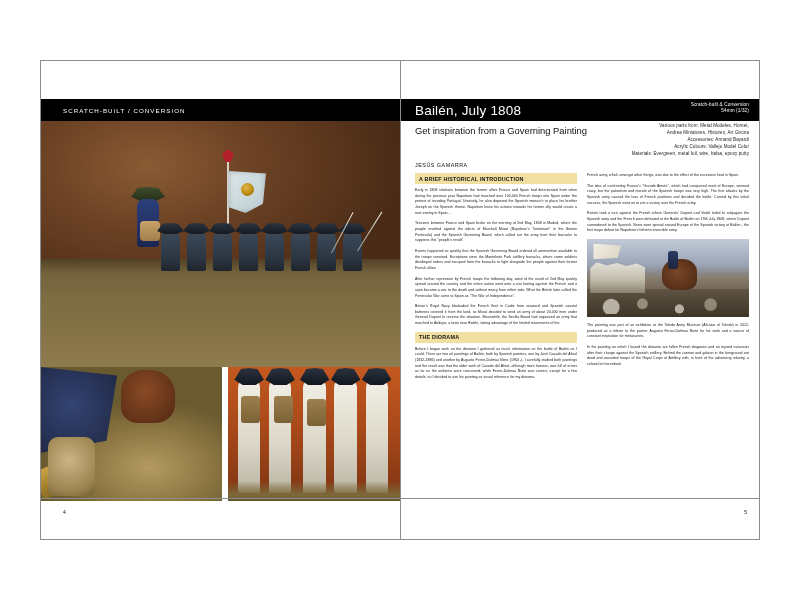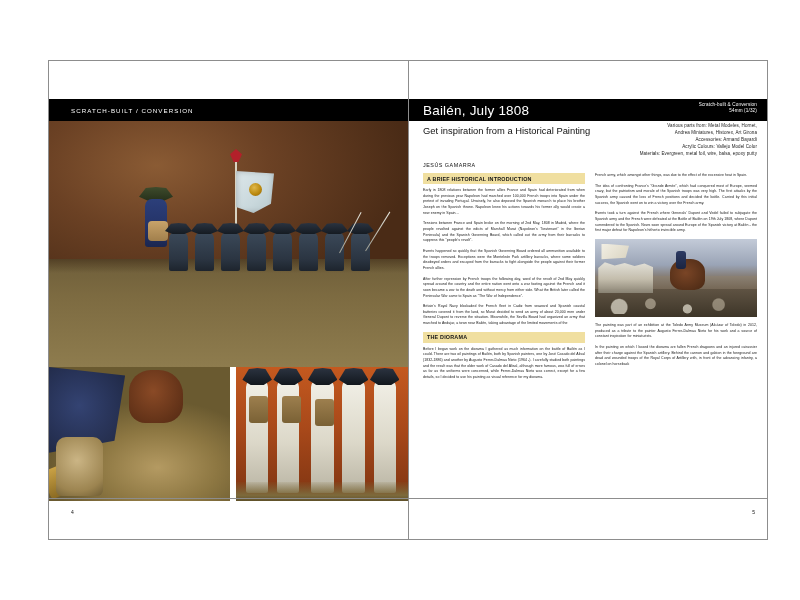--- a/index.html
+++ b/index.html
@@ -10,21 +10,21 @@
     overflow: hidden;
   }
   .canvas {
     position: relative;
     width: 800px; height: 600px;
     background: #ffffff;
   }
   
   .spread {
     position: absolute;
-    left: 48px; top: 60px;
+    left: 40px; top: 60px;
     width: 720px; height: 480px;
     background: #ffffff;
     border: 1px solid #8d8d8d;
     box-sizing: border-box;
     display: flex;
   }
   .page {
     position: relative;
     height: 100%;
     box-sizing: border-box;
@@ -350,21 +350,21 @@
     <div class="page page-right">
 
       <div class="rp-blackbar">
         <div class="rp-title">Bailén, July 1808</div>
         <div class="rp-bar-right">
           <div>Scratch-built &amp; Conversion</div>
           <div>54mm (1/32)</div>
         </div>
       </div>
 
-      <div class="rp-subtitle">Get inspiration from a Historical Painting</div>
+      <div class="rp-subtitle">Get inspiration from a Governing Painting</div>
 
       <div class="rp-credits">
         <div>Various parts from: Metal Modeles, Hornet,</div>
         <div>Andrea Miniatures, Historex, Art Girona</div>
         <div>Accessories: Armand Bayardi</div>
         <div>Acrylic Colours: Vallejo Model Color</div>
         <div>Materials: Evergreen, metal foil, wire, balsa, epoxy putty</div>
       </div>
 
       <div class="rp-author">JESÚS GAMARRA</div>

